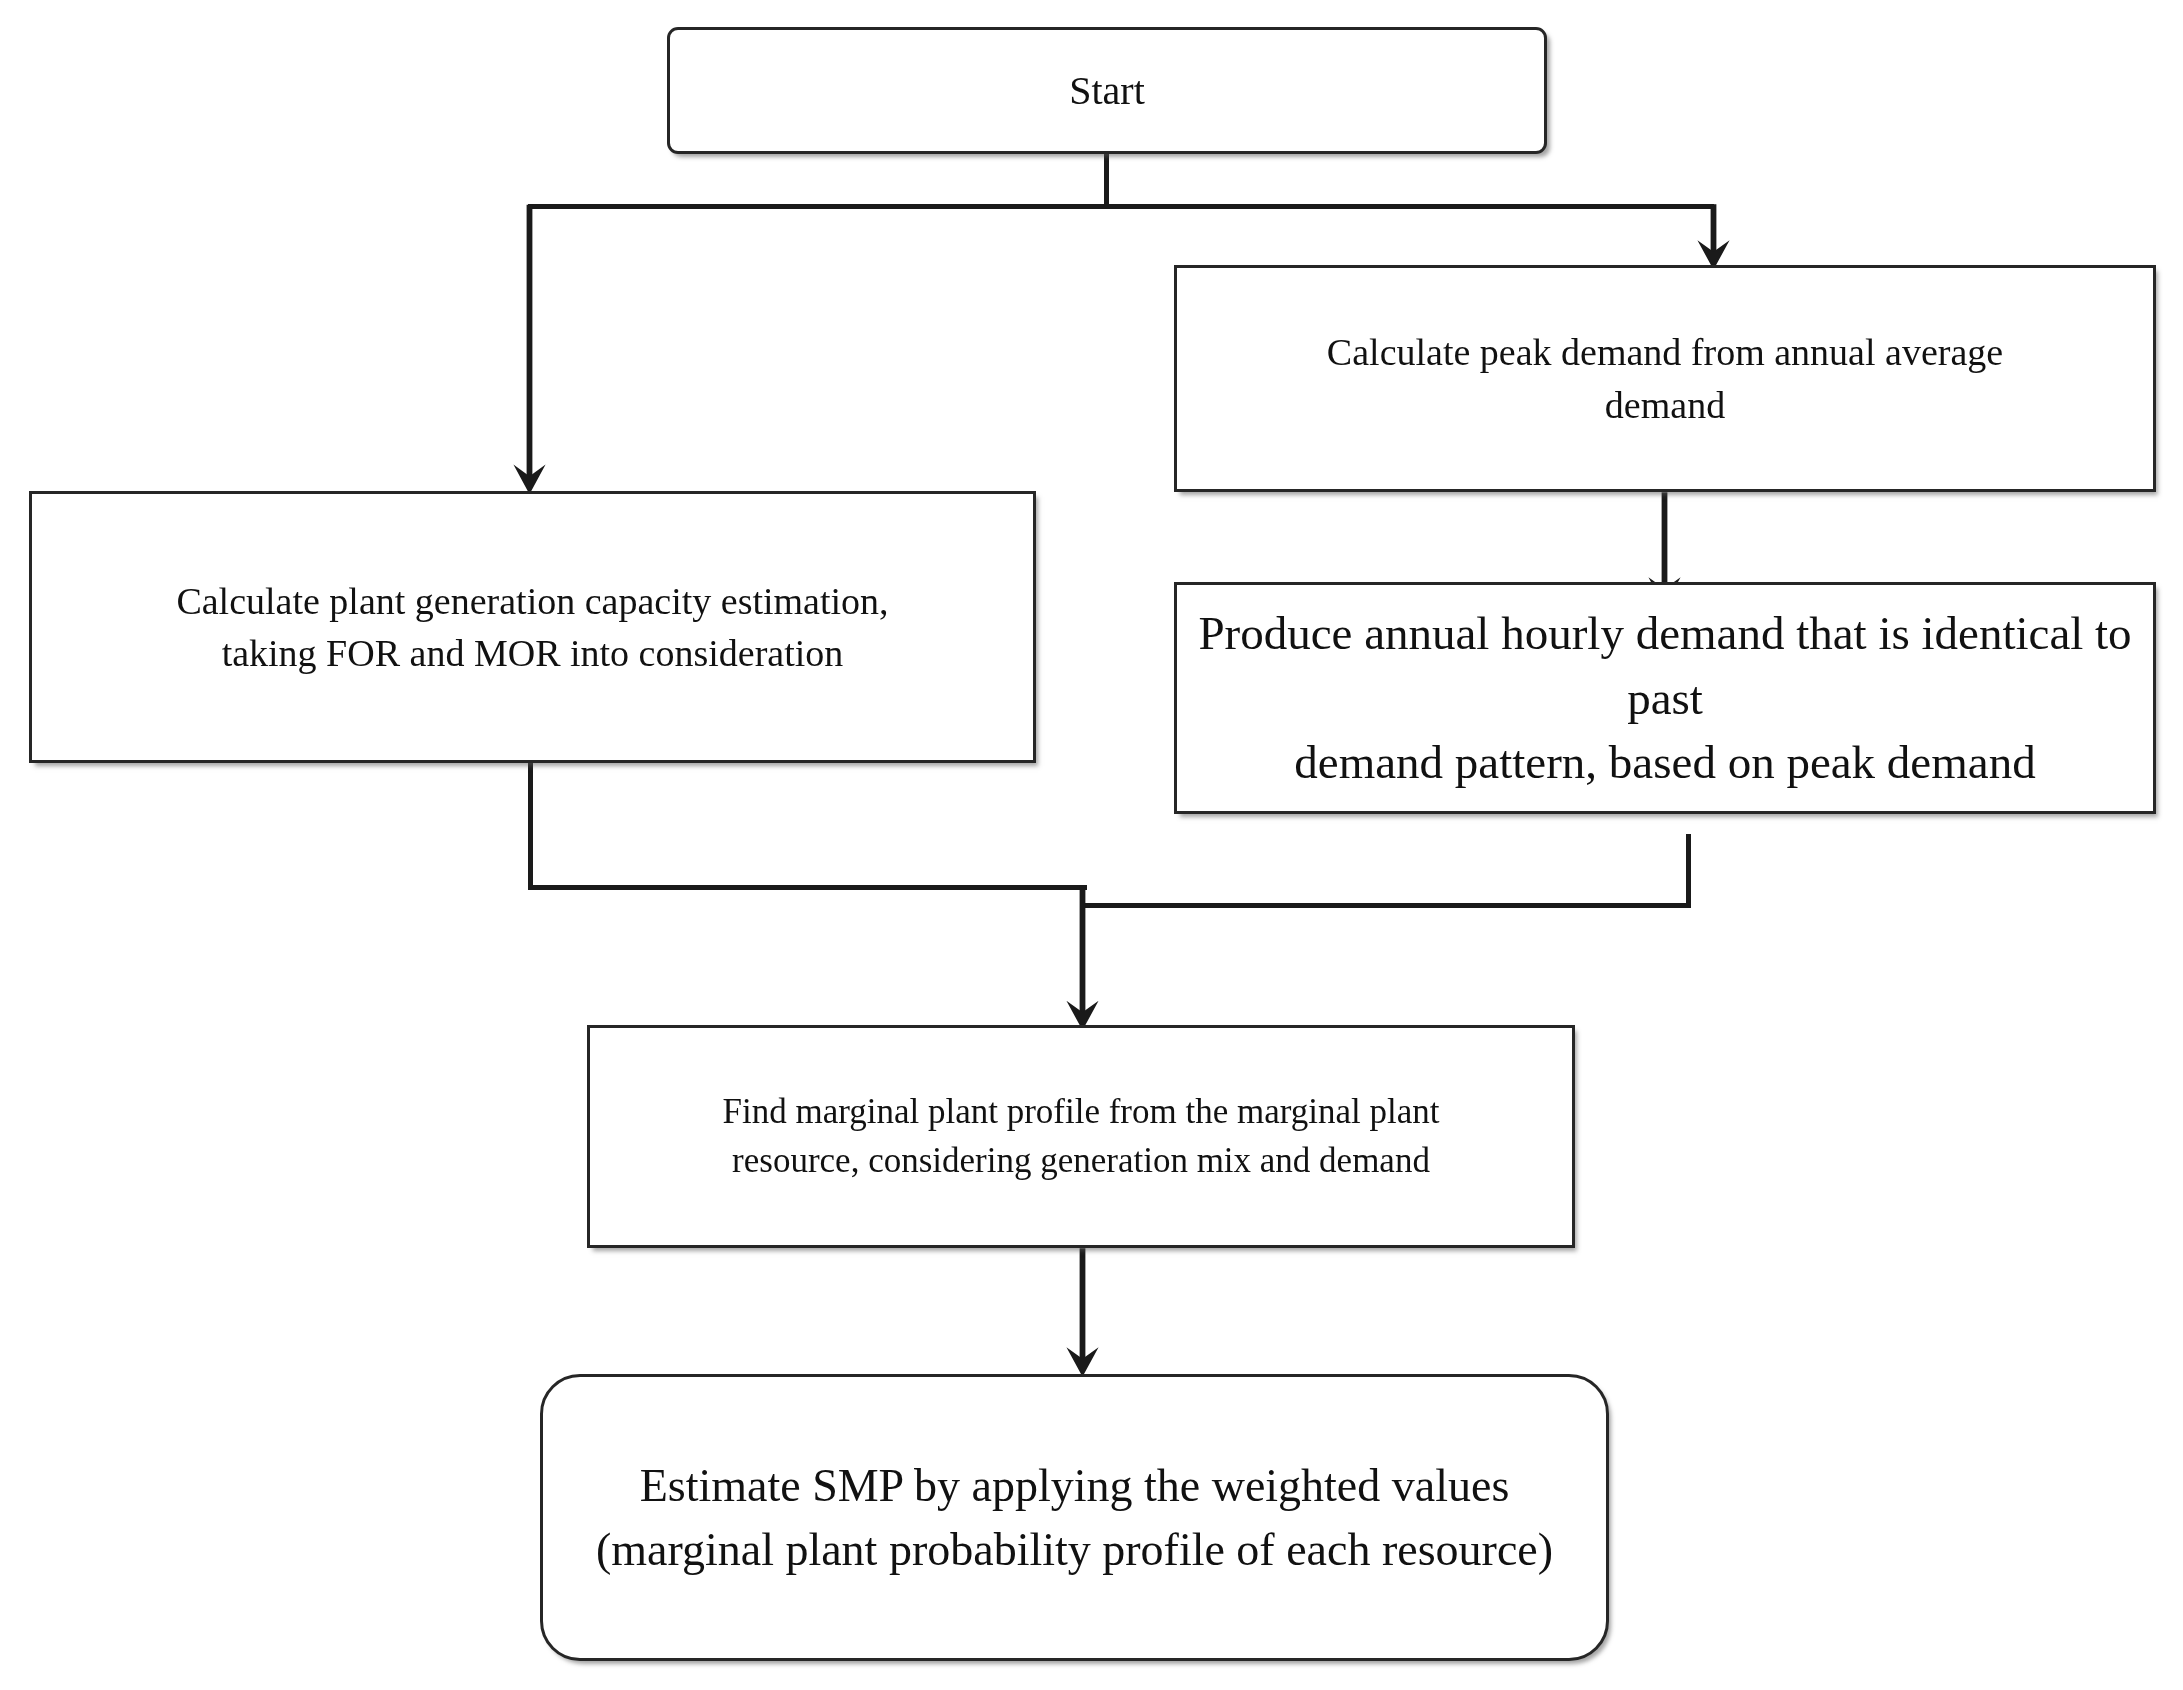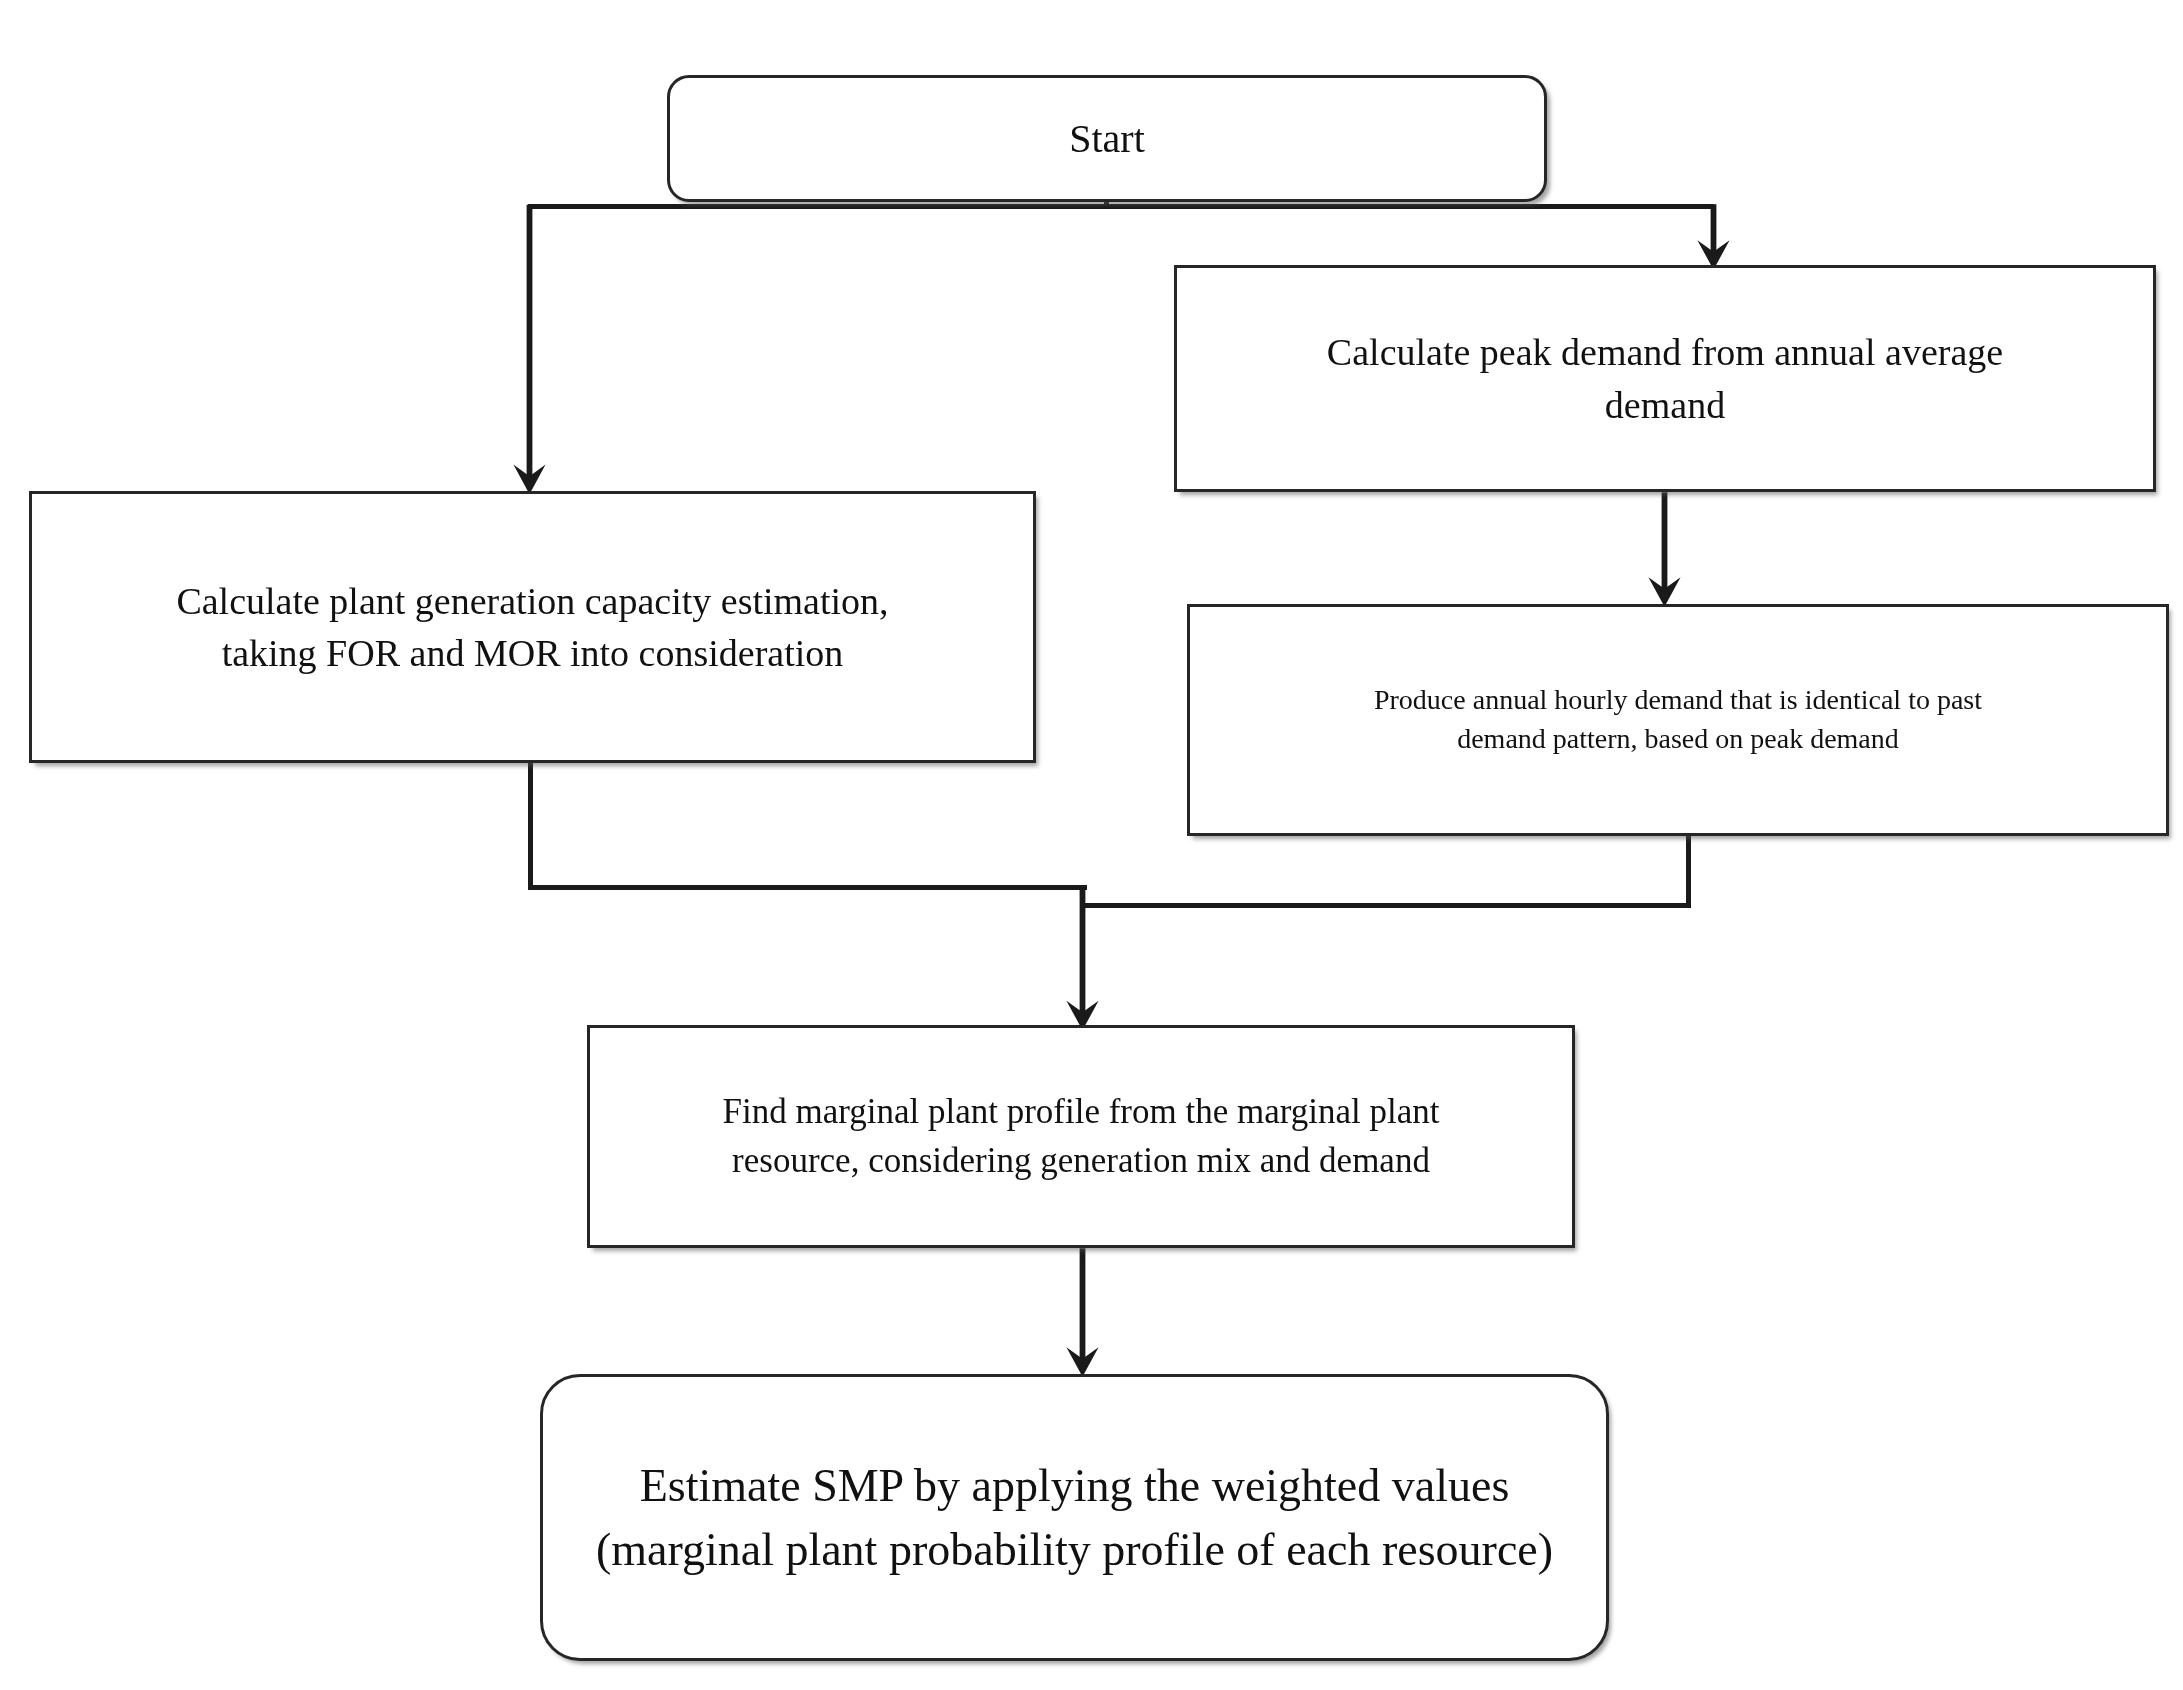--- a/index.html
+++ b/index.html
@@ -31,32 +31,31 @@
     color: #111111;
     line-height: 1.38;
     padding: 0 17px;
     box-shadow: 3.9px 4.5px 4.5px -1.9px rgba(90,90,90,0.55);
   }
   .node .label {
     display: block;
     white-space: pre-line;
   }
   .node.terminator {
-    border-radius: 22px;
-    margin-top: 48px;
+    border-radius: 11px;
   }
   .node.terminator-lg {
     border-radius: 40px;
   }
 
   
   #node-start      { left: 667px; top:   27px; width: 880px; height:  127px; font-size: 40px; }
   #node-peak       { left: 1174px; top:  265px; width: 982px; height:  227px; font-size: 38px; }
   #node-capacity   { left:   29px; top:  491px; width: 1007px; height:  272px; font-size: 38px; }
-  #node-hourly     { left: 1174px; top:  604px; width: 982px; height:  232px; font-size: 28px; margin-left: 13px; }
+  #node-hourly     { left: 1174px; top:  582px; width: 982px; height:  232px; font-size: 47px; }
   #node-marginal   { left:  587px; top: 1025px; width: 988px; height:  223px; font-size: 35px; }
   #node-smp        { left:  540px; top: 1374px; width: 1069px; height:  287px; font-size: 46px; }
 
   
   .edge {
     position: absolute;
     background: #1a1a1a;
   }
   .edge.v { width: 4.5px; }
   .edge.h { height: 4.5px; }

